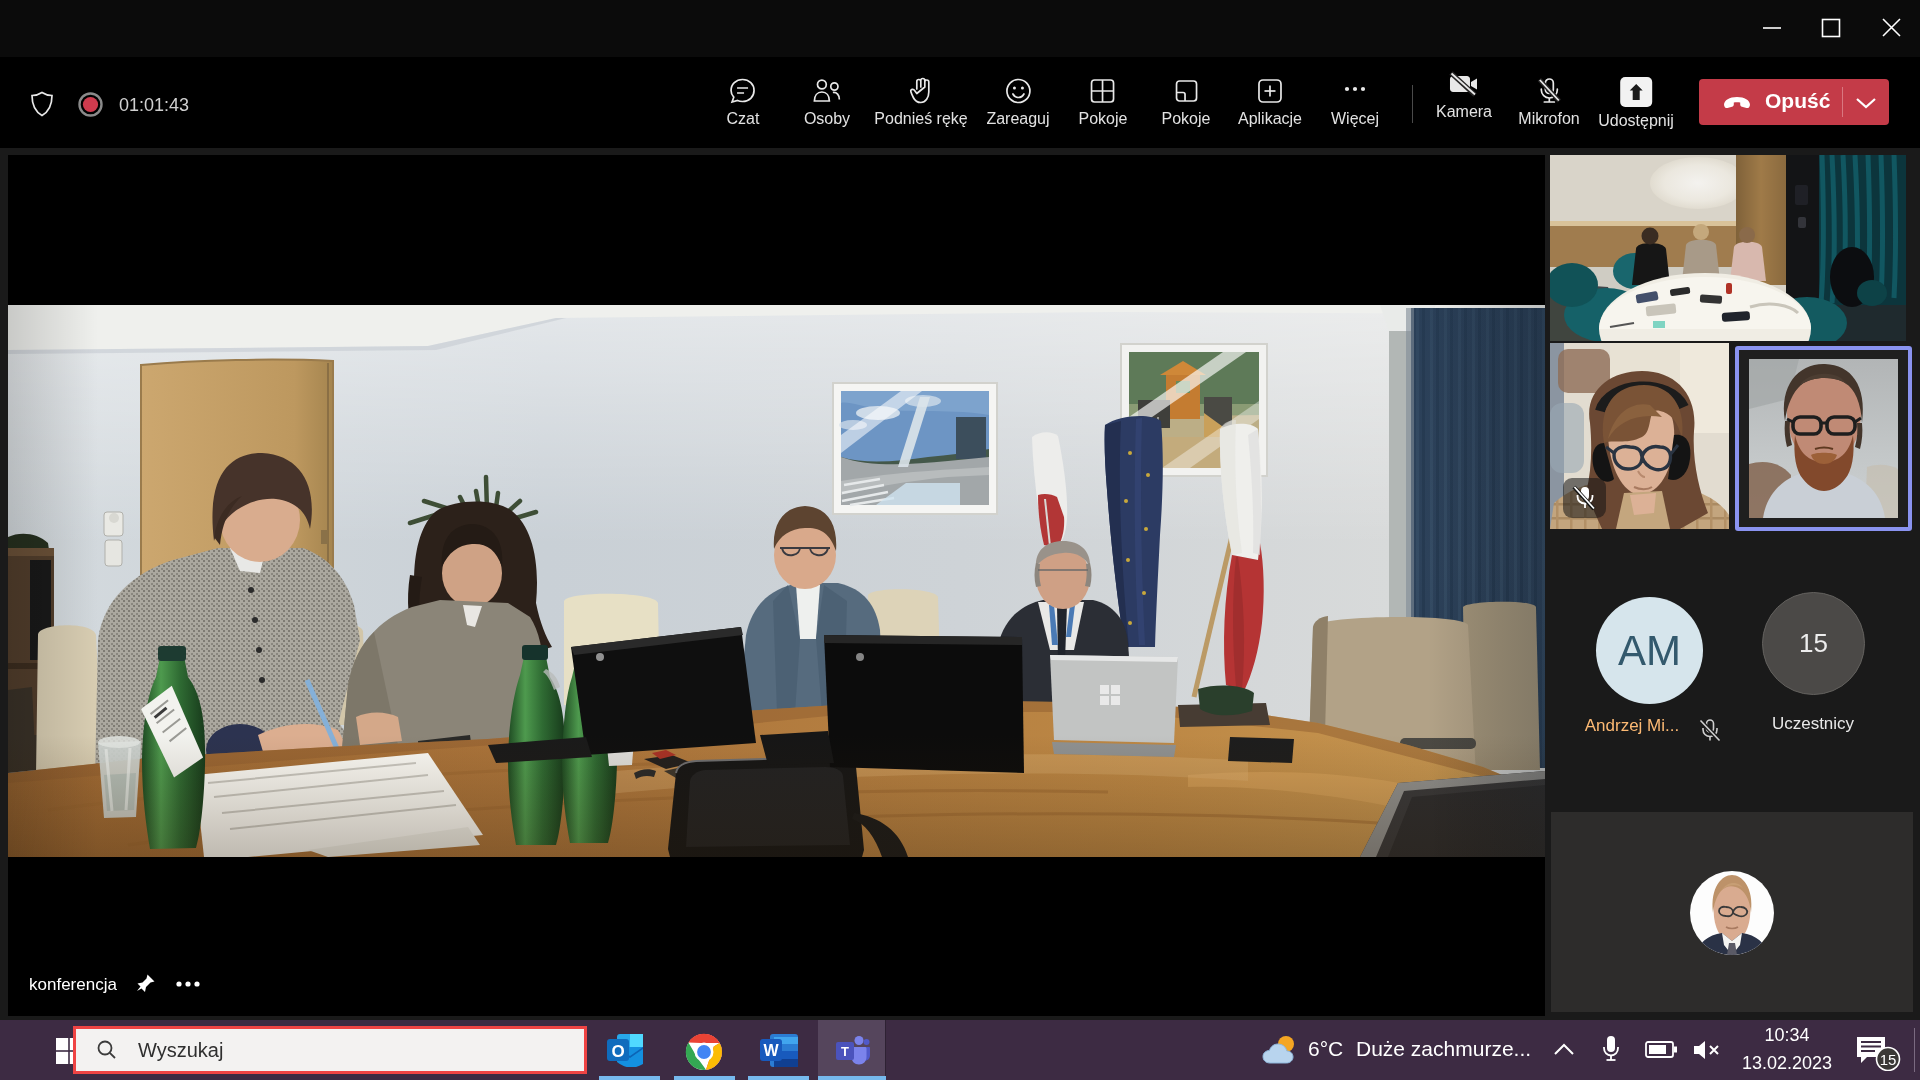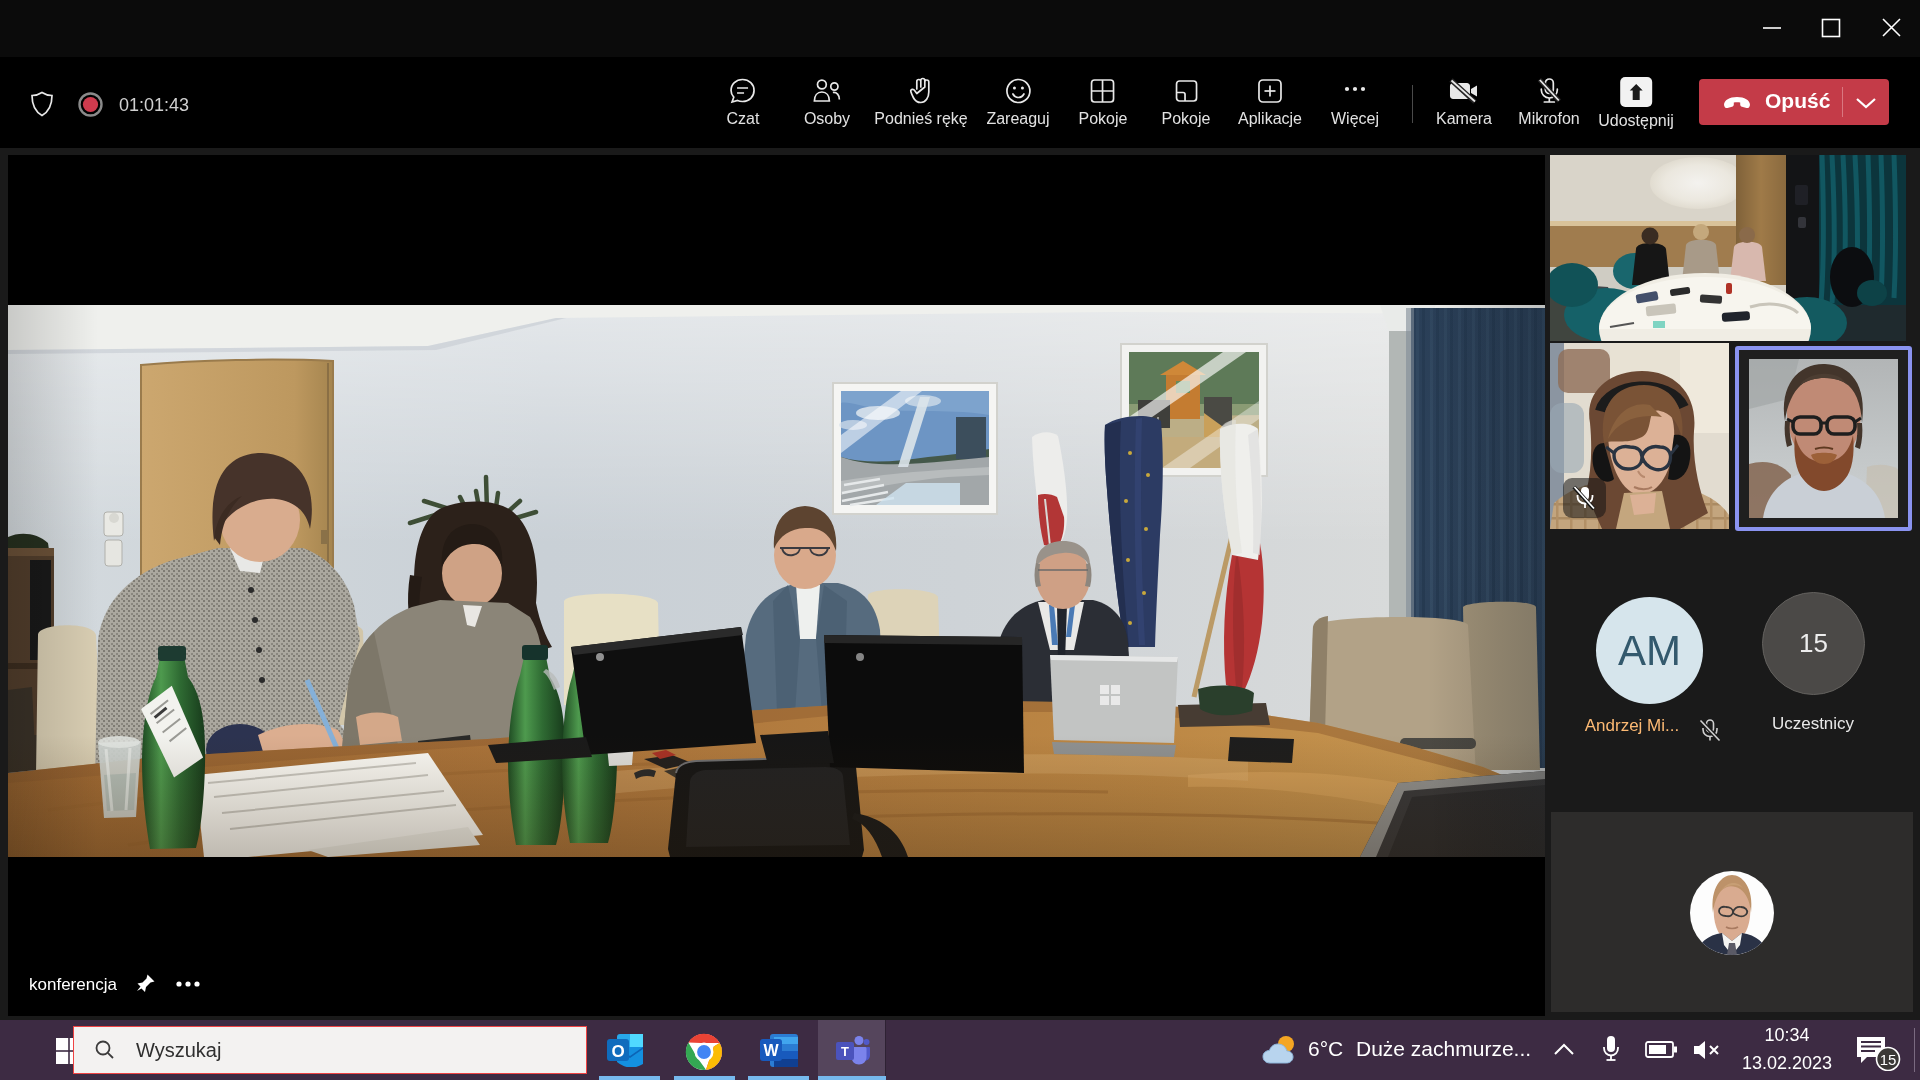--- a/index.html
+++ b/index.html
@@ -15,21 +15,21 @@
 #video { position:absolute; left:8px; top:7px; width:1537px; height:861px; background:#000; }
 #vidcontent { position:absolute; left:0; top:150px; width:1537px; height:552px; }
 #konf { position:absolute; left:21px; top:818px; color:#fff; font-size:17px; }
 .thumb { position:absolute; background:#111; overflow:hidden; }
 #amcircle { position:absolute; left:1596px; top:597px; width:107px; height:107px; border-radius:50%; background:#d6e5ec; color:#33596d; font-size:42px; text-align:center; line-height:107px; }
 #amname { position:absolute; left:1572px; top:716px; width:120px; text-align:center; color:#fdba74; font-size:17px; }
 #fifteen { position:absolute; left:1762px; top:592px; width:103px; height:103px; border-radius:50%; background:#4b4947; border:1px solid #63615e; color:#ededed; font-size:26px; text-align:center; line-height:101px; }
 #uczest { position:absolute; left:1763px; top:714px; width:100px; text-align:center; color:#e8e8e8; font-size:17px; }
 #botpanel { position:absolute; left:1551px; top:812px; width:362px; height:200px; background:#2d2c2b; }
 #taskbar { position:absolute; left:0; top:1020px; width:1920px; height:60px; background:#3d2b43; }
-#searchbox { position:absolute; left:73px; top:6px; width:514px; height:48px; background:#f3f2f1; border:1px solid #ef4444; display:flex; align-items:center; }
+#searchbox { position:absolute; left:73px; top:6px; width:514px; height:48px; background:#f3f2f1; border:3px solid #ef4444; display:flex; align-items:center; }
 #searchbox span { color:#2f2f2f; font-size:20px; margin-left:20px; }
 .tray { color:#fff; font-size:20px; position:absolute; }
 </style>
 </head>
 <body>
 <div id="titlebar">
   <svg class="abs" style="left:1752px;top:0" width="40" height="57">
       <line x1="11" y1="28" x2="29" y2="28" stroke="#fff" stroke-width="1.6"></line>
     </svg>
   <svg class="abs" style="left:1811px;top:0" width="40" height="57">
@@ -105,21 +105,21 @@
   </div>
   <div class="tbtn" style="left:1355px;top:19px">
     <svg width="30" height="30" viewBox="0 0 30 30">
         <circle cx="7" cy="13" r="2.1" fill="#e8e8e8"></circle>
         <circle cx="15" cy="13" r="2.1" fill="#e8e8e8"></circle>
         <circle cx="23" cy="13" r="2.1" fill="#e8e8e8"></circle>
       </svg>
     <div class="tlabel">Więcej</div>
   </div>
   <div class="abs" style="left:1412px;top:28px;width:1px;height:38px;background:#4a4a4a"></div>
-  <div class="tbtn" style="left:1464px;top:19px">
+  <div class="tbtn" style="left:1464px;top:12px">
     <svg width="34" height="30" viewBox="0 0 34 30">
         <path d="M6 7 H20 C21.6 7 23 8.4 23 10 V20 C23 21.6 21.6 23 20 23 H6 C4.4 23 3 21.6 3 20 V10 C3 8.4 4.4 7 6 7 Z" fill="#e8e8e8"></path>
         <path d="M24 13 L30 9.5 V20.5 L24 17 Z" fill="#e8e8e8"></path>
         <line x1="4" y1="4" x2="28" y2="26" stroke="#242323" stroke-width="5"></line>
         <line x1="4.5" y1="4.5" x2="28" y2="25.5" stroke="#e8e8e8" stroke-width="1.8"></line>
       </svg>
     <div class="tlabel">Kamera</div>
   </div>
   <div class="tbtn" style="left:1549px;top:19px">
     <svg width="30" height="30" viewBox="0 0 30 30">

